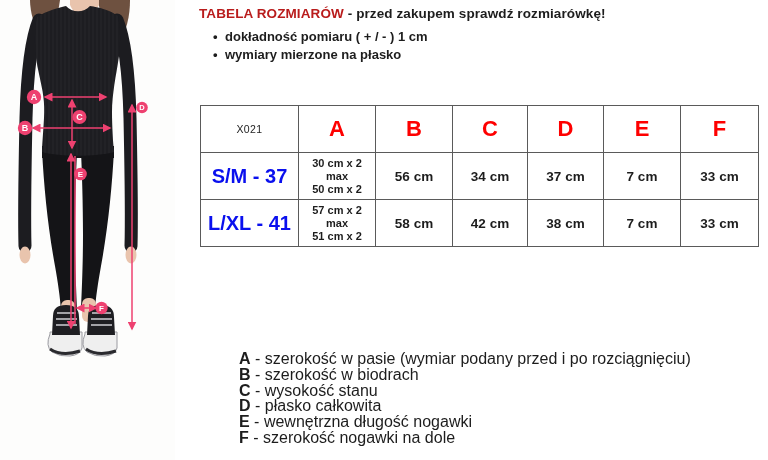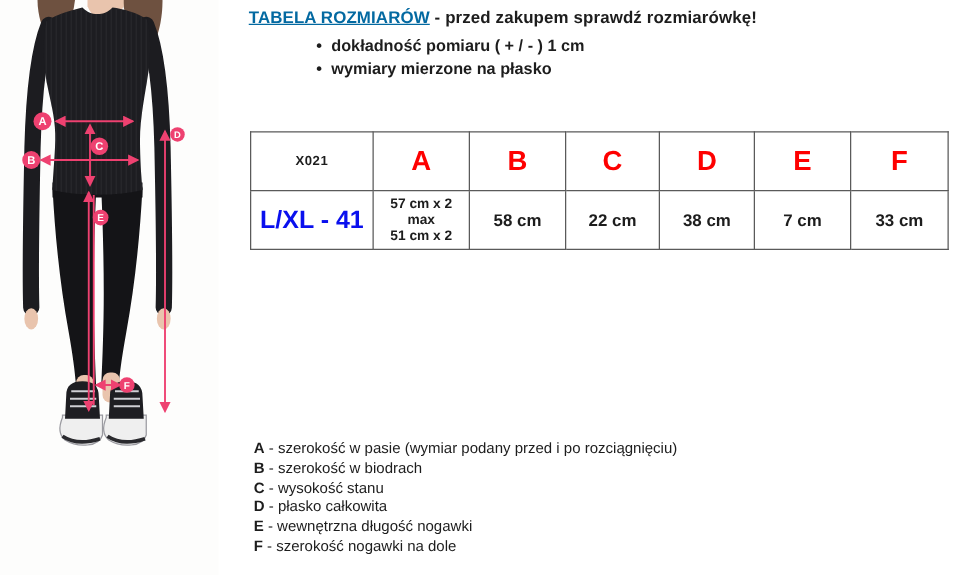--- a/index.html
+++ b/index.html
@@ -5,43 +5,43 @@
   html,body{margin:0;padding:0;}
   body{
     width:768px;height:460px;position:relative;overflow:hidden;
     background:#ffffff;
     font-family:"Liberation Sans", sans-serif;
     color:#1d1d1d;
   }
   
   .header-block{position:absolute;left:199px;top:6px;width:560px;}
   .title-line{font-size:13.5px;font-weight:bold;letter-spacing:.1px;white-space:nowrap;}
-  .title-red{color:#0369a1;text-decoration:underline;}
+  .title-red{color:#b91c1c;}
   .bullets{margin:7px 0 0 14px;}
-  .bullet-line{font-size:13px;font-weight:bold;line-height:18px;white-space:nowrap;margin-left:40px;}
+  .bullet-line{font-size:13px;font-weight:bold;line-height:18px;white-space:nowrap;}
   .bullet-dot{display:inline-block;width:12px;}
   
   table.size-table{
     position:absolute;left:200px;top:105px;
     border-collapse:collapse;table-layout:fixed;
     background:#fff;
   }
   table.size-table td{
     border:1px solid #5a5a5a;
     text-align:center;vertical-align:middle;
     padding:0;
   }
-  td.code-cell{font-size:10.5px;font-weight:bold;letter-spacing:.4px;height:46px;}
+  td.code-cell{font-size:10.5px;font-weight:normal;letter-spacing:.4px;height:46px;}
   td.letter-cell{font-size:22px;font-weight:bold;color:#fe0000;}
   td.size-cell{font-size:20px;font-weight:bold;color:#0a10ee;height:46px;white-space:nowrap;}
   td.acol-cell{font-size:11px;font-weight:bold;line-height:13px;}
   td.val-cell{font-size:13.5px;font-weight:bold;}
   
   .legend{position:absolute;left:203px;top:351px;}
-  .legend-line{font-size:12px;line-height:15.8px;white-space:nowrap;}
+  .legend-line{font-size:16px;line-height:15.8px;white-space:nowrap;margin-left:36px;}
   .legend-key{font-weight:bold;}
   
   .photo{position:absolute;left:0;top:0;width:175px;height:460px;}
 </style>
 </head>
 <body>
 
 <div class="photo">
   <svg width="175" height="460" viewBox="0 0 175 460" xmlns="http://www.w3.org/2000/svg">
     <defs>
@@ -148,28 +148,41 @@
     <tr>
       <td class="code-cell">X021</td>
       <td class="letter-cell">A</td>
       <td class="letter-cell">B</td>
       <td class="letter-cell">C</td>
       <td class="letter-cell">D</td>
       <td class="letter-cell">E</td>
       <td class="letter-cell">F</td>
     </tr>
     <tr>
+      <td class="size-cell">S/M - 37</td>
+      <td class="acol-cell">
+        <div>30 cm x 2</div>
+        <div>max</div>
+        <div>50 cm x 2</div>
+      </td>
+      <td class="val-cell">56 cm</td>
+      <td class="val-cell">34 cm</td>
+      <td class="val-cell">37 cm</td>
+      <td class="val-cell">7 cm</td>
+      <td class="val-cell">33 cm</td>
+    </tr>
+    <tr>
       <td class="size-cell">L/XL - 41</td>
       <td class="acol-cell">
         <div>57 cm x 2</div>
         <div>max</div>
         <div>51 cm x 2</div>
       </td>
       <td class="val-cell">58 cm</td>
-      <td class="val-cell">22 cm</td>
+      <td class="val-cell">42 cm</td>
       <td class="val-cell">38 cm</td>
       <td class="val-cell">7 cm</td>
       <td class="val-cell">33 cm</td>
     </tr>
   </tbody>
 </table>
 
 <div class="legend">
   <div class="legend-line"><span class="legend-key">A</span><span> - </span><span>szerokość w pasie (wymiar podany przed i po rozciągnięciu)</span></div>
   <div class="legend-line"><span class="legend-key">B</span><span> - </span><span>szerokość w biodrach</span></div>

